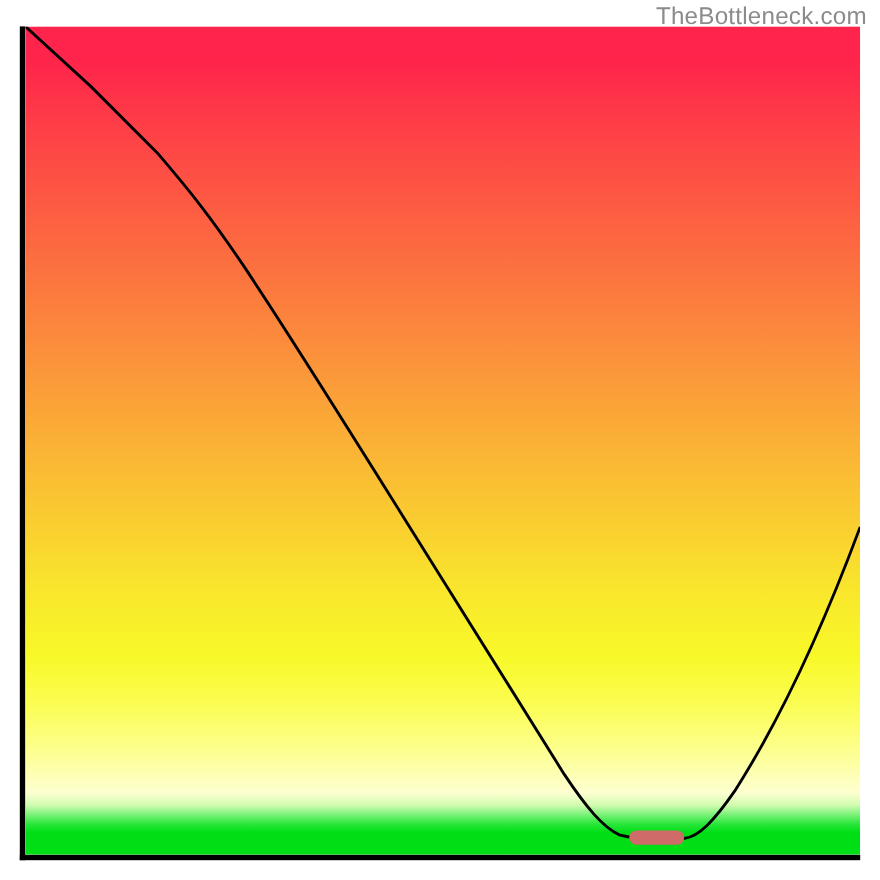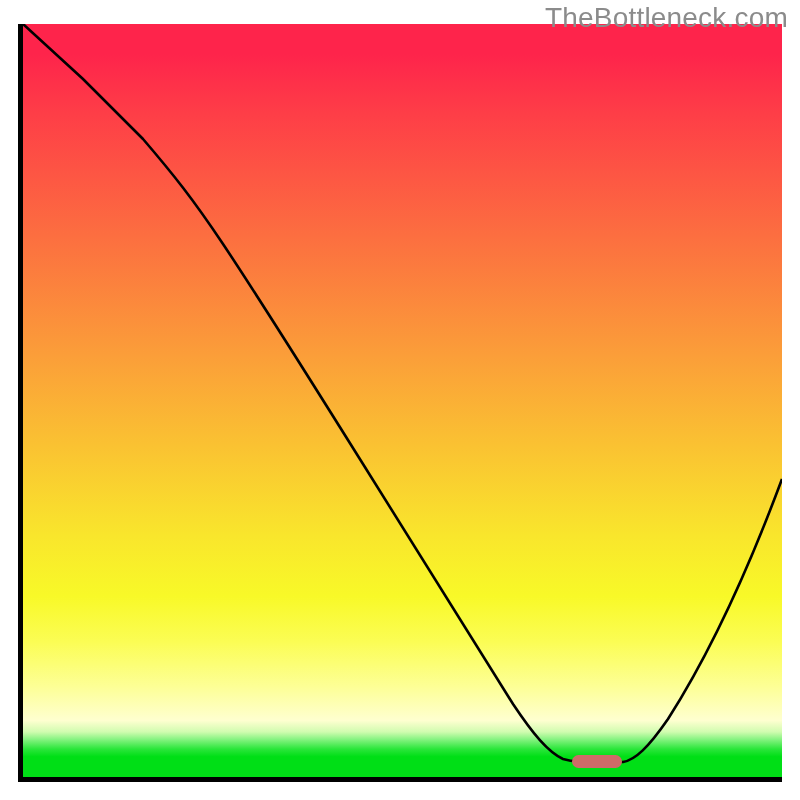--- a/index.html
+++ b/index.html
@@ -13,21 +13,21 @@
   .container {
     position: relative;
     width: 800px;
     height: 800px;
   }
   .watermark {
     position: absolute;
     top: 2px;
     right: 12px;
     color: #8b8b8b;
-    font-size: 28px;
+    font-size: 22px;
     font-weight: 500;
     z-index: 10;
     letter-spacing: 0.2px;
   }
   .plot-frame {
     position: absolute;
     left: 18px;
     top: 24px;
     width: 764px;
     height: 758px;

